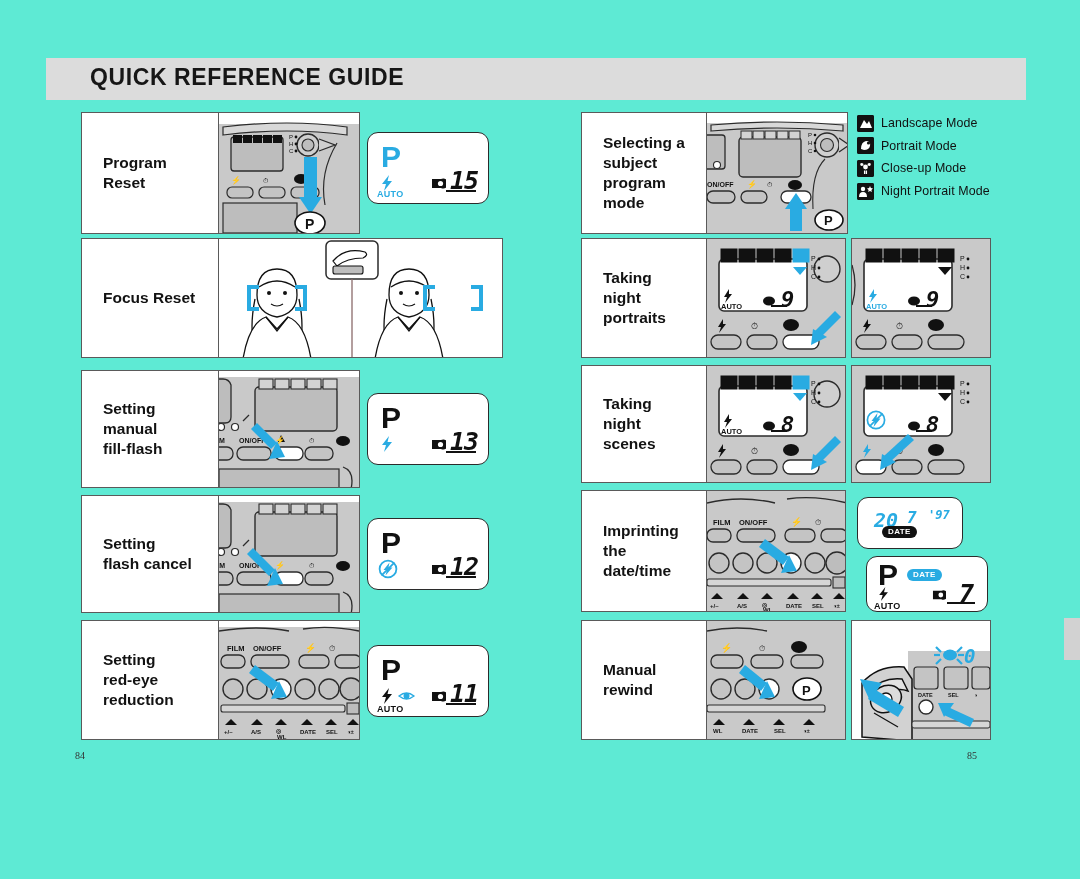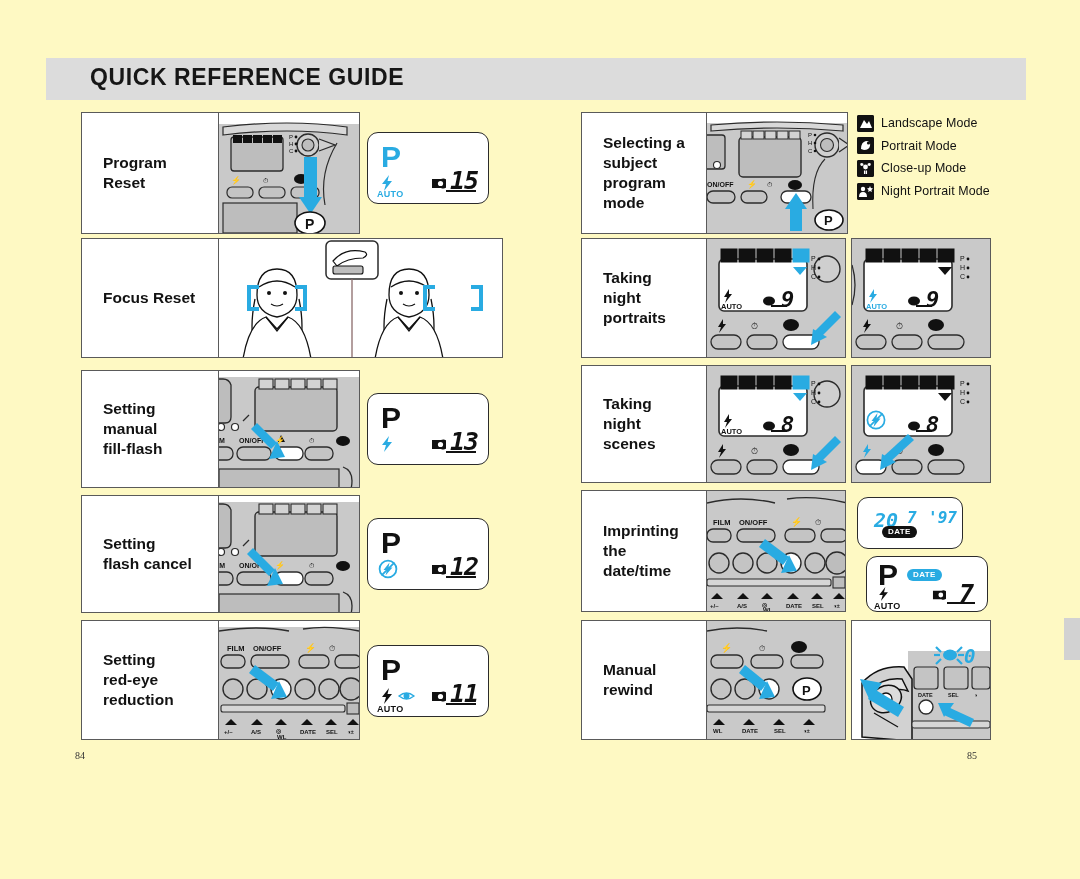--- a/index.html
+++ b/index.html
@@ -1,21 +1,21 @@
 <!DOCTYPE html>
 <html><head>
 <meta charset="utf-8">
 <style>
   html,body{margin:0;padding:0;}
   body{
     width:1080px;height:879px;background:#ffffff;
     font-family:"Liberation Sans",sans-serif;
     -webkit-font-smoothing:antialiased;
   }
-  .page{position:relative;width:1080px;height:879px;background:#fef9c3;overflow:hidden;}
+  .page{position:relative;width:1080px;height:879px;background:#5eead4;overflow:hidden;}
 
   
   .header-band{
     position:absolute;left:46px;top:58px;width:980px;height:42px;
     background:#dcdcdc;
   }
   .header-title{
     position:absolute;left:90px;top:64px;
     font-size:23px;font-weight:bold;letter-spacing:.6px;color:#161616;
   }
@@ -722,21 +722,21 @@
           <text x="105" y="117">SEL</text>
         <path d="M132,102 L138,108 L126,108 Z"></path>
           <text x="126" y="117">◑±</text>
       </g>
     </svg>
   </div>
 
   <div class="lcd" style="left:857px;top:497px;width:106px;height:52px;">
     <div style="position:absolute;left:16px;top:10px;font-family:'DejaVu Sans Mono',monospace;font-size:20px;font-weight:bold;font-style:italic;color:#29ABE2;">20</div>
     <div style="position:absolute;left:49px;top:10px;font-family:'DejaVu Sans Mono',monospace;font-size:16px;font-weight:bold;font-style:italic;color:#29ABE2;">7</div>
-    <div style="position:absolute;left:70px;top:10px;font-family:'DejaVu Sans Mono',monospace;font-size:16px;font-weight:bold;font-style:italic;color:#29ABE2;">'97</div>
+    <div style="position:absolute;left:70px;top:10px;font-family:'DejaVu Sans Mono',monospace;font-size:12px;font-weight:bold;font-style:italic;color:#29ABE2;">'97</div>
     <div style="position:absolute;left:24px;top:28px;background:#111;color:#fff;font-size:8px;font-weight:bold;padding:1.4px 6px;border-radius:7px;letter-spacing:.4px;">DATE</div>
   </div>
 
   <div class="lcd" style="left:866px;top:556px;width:122px;height:56px;">
     <div class="pletter blk" style="left:11px;top:3px;">P</div>
     <div style="position:absolute;left:40px;top:12px;background:#29ABE2;color:#fff;font-size:8px;font-weight:bold;padding:1.4px 6px;border-radius:7px;letter-spacing:.4px;">DATE</div>
     <svg style="position:absolute;left:12px;top:30px;" width="10" height="14" viewBox="0 0 11 16">
       <path d="M7,0 L0,9 L4,9 L2,16 L10,6 L5.5,6 Z" fill="#111"></path>
     </svg>
     <div class="auto blk" style="left:7px;top:44px;">AUTO</div>

